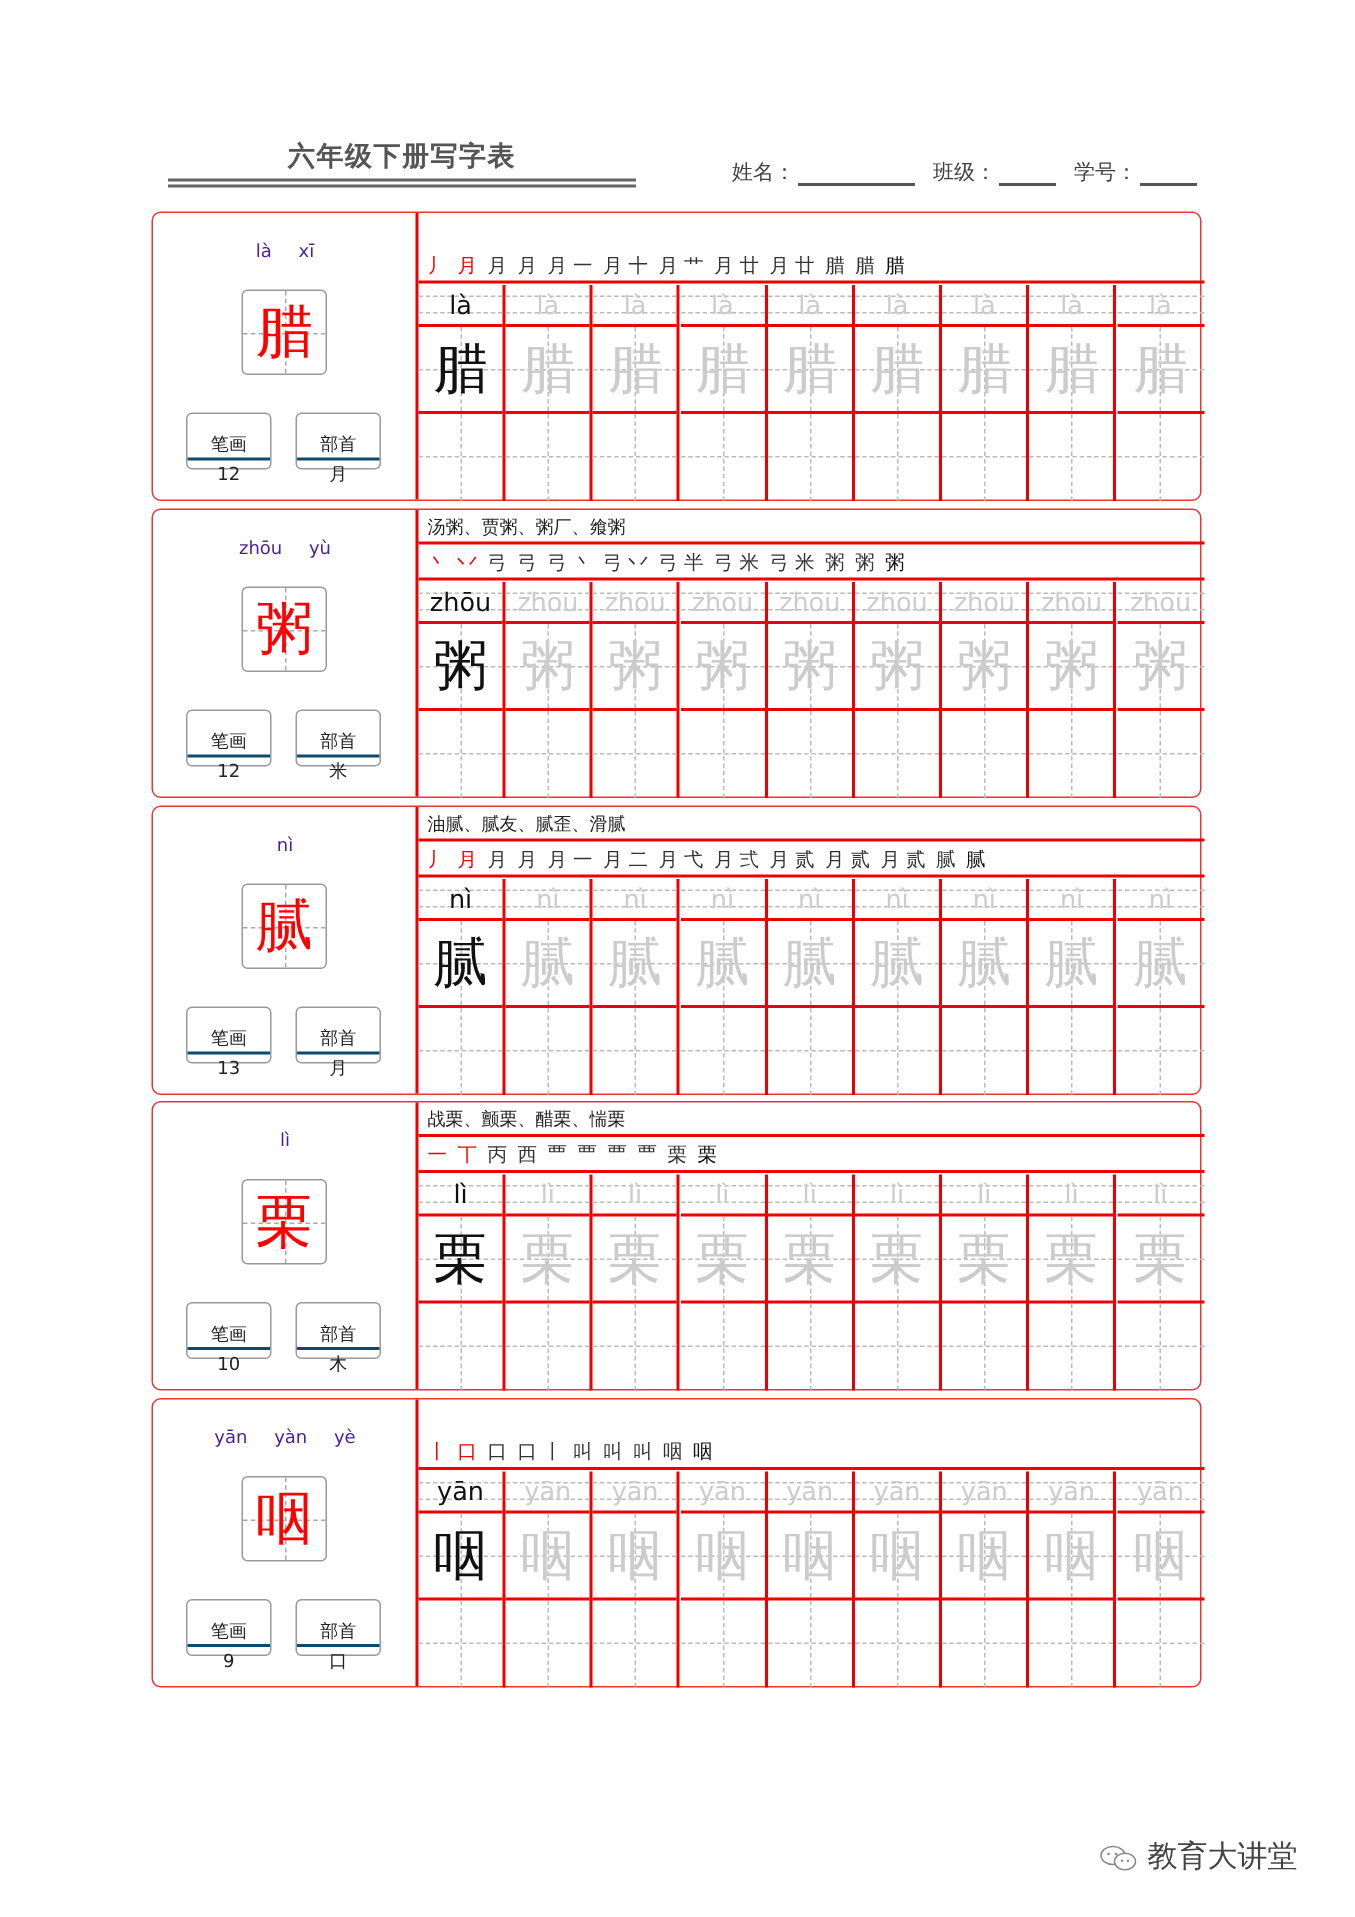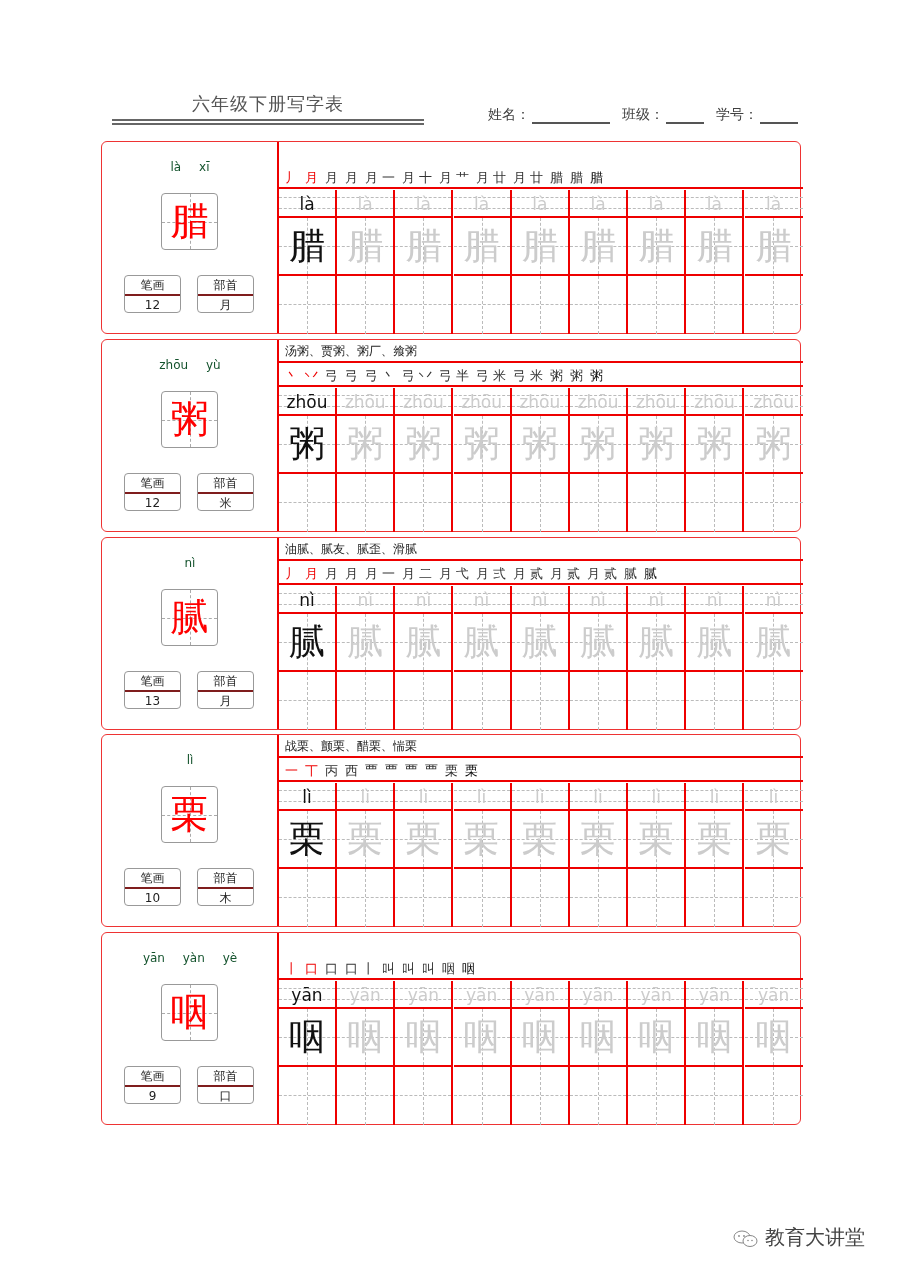--- a/index.html
+++ b/index.html
@@ -1,30 +1,30 @@
 <!DOCTYPE html>
 <html><head>
 <meta charset="utf-8">
 <style>
   html,body{margin:0;padding:0;background:#fff;}
   body{width:903px;height:1278px;position:relative;overflow:hidden;font-family:"DejaVu Sans","Liberation Sans",sans-serif;color:#222;}
-  .title{position:absolute;left:112px;top:92px;width:312px;text-align:center;font-size:18px;font-weight:normal;color:#555;letter-spacing:1px;}
+  .title{position:absolute;left:112px;top:92px;width:312px;text-align:center;font-size:18px;font-weight:bold;color:#555;letter-spacing:1px;}
   .title-line1{position:absolute;left:112px;top:119px;width:312px;height:2px;background:#666;}
   .title-line2{position:absolute;left:112px;top:123px;width:312px;height:2px;background:#666;}
   .info{position:absolute;top:106px;font-size:14px;color:#404040;}
   .info .blank{display:inline-block;border-bottom:2px solid #555;vertical-align:bottom;height:14px;margin-left:2px;}
   .block{position:absolute;left:101px;width:700px;height:193px;border:1px solid #e33;border-radius:6px;box-sizing:border-box;}
   .left{position:absolute;left:0;top:0;width:176px;height:100%;}
-  .pinyin-top{position:absolute;top:18px;left:0;width:176px;text-align:center;font-size:12px;color:#14532d;word-spacing:14px;}
+  .pinyin-top{position:absolute;top:18px;left:0;width:176px;text-align:center;font-size:12px;color:#4c1d95;word-spacing:14px;}
   .bigchar{position:absolute;left:59px;top:51px;width:57px;height:57px;border:1px solid #999;border-radius:4px;box-sizing:border-box;}
   .bigchar .gv{position:absolute;left:28px;top:0;height:100%;border-left:1px dashed #aaa;}
   .bigchar .gh{position:absolute;top:28px;left:0;width:100%;border-top:1px dashed #aaa;}
   .bigchar .ch{position:absolute;inset:0;display:flex;align-items:center;justify-content:center;font-size:38px;color:#f00;}
   .meta{position:absolute;top:133px;width:57px;height:38px;border:1px solid #999;border-radius:4px;box-sizing:border-box;font-size:12px;text-align:center;}
-  .meta .lab{height:18px;line-height:18px;border-bottom:2px solid #7f1d1d;}
+  .meta .lab{height:18px;line-height:18px;border-bottom:2px solid #0c4a6e;margin-top:11px;}
   .meta .val{height:18px;line-height:18px;}
   .right{position:absolute;left:175px;top:0;width:524px;height:100%;border-left:2px solid #e00;}
   .words{position:absolute;left:0;top:0;width:100%;height:23px;line-height:23px;font-size:12px;padding-left:6px;box-sizing:border-box;border-bottom:2px solid #e00;}
   .strokes{position:absolute;left:0;top:25px;width:100%;height:22px;line-height:22px;font-size:13px;padding-left:6px;box-sizing:border-box;border-bottom:2px solid #e00;letter-spacing:4px;white-space:nowrap;}
   .strokes .r{color:#e00;}
   .grid{position:absolute;left:0;top:48px;width:100%;height:144px;}
   .col{position:absolute;top:0;height:100%;width:58px;border-right:2px solid #e00;box-sizing:border-box;}
   .col:last-child{border-right:none;}
   .cell-py{position:absolute;top:0;left:0;width:100%;height:28px;border-bottom:2px solid #e00;box-sizing:border-box;}
   .cell-py .d1{position:absolute;left:0;width:100%;top:7px;border-top:1px dashed #bbb;}

